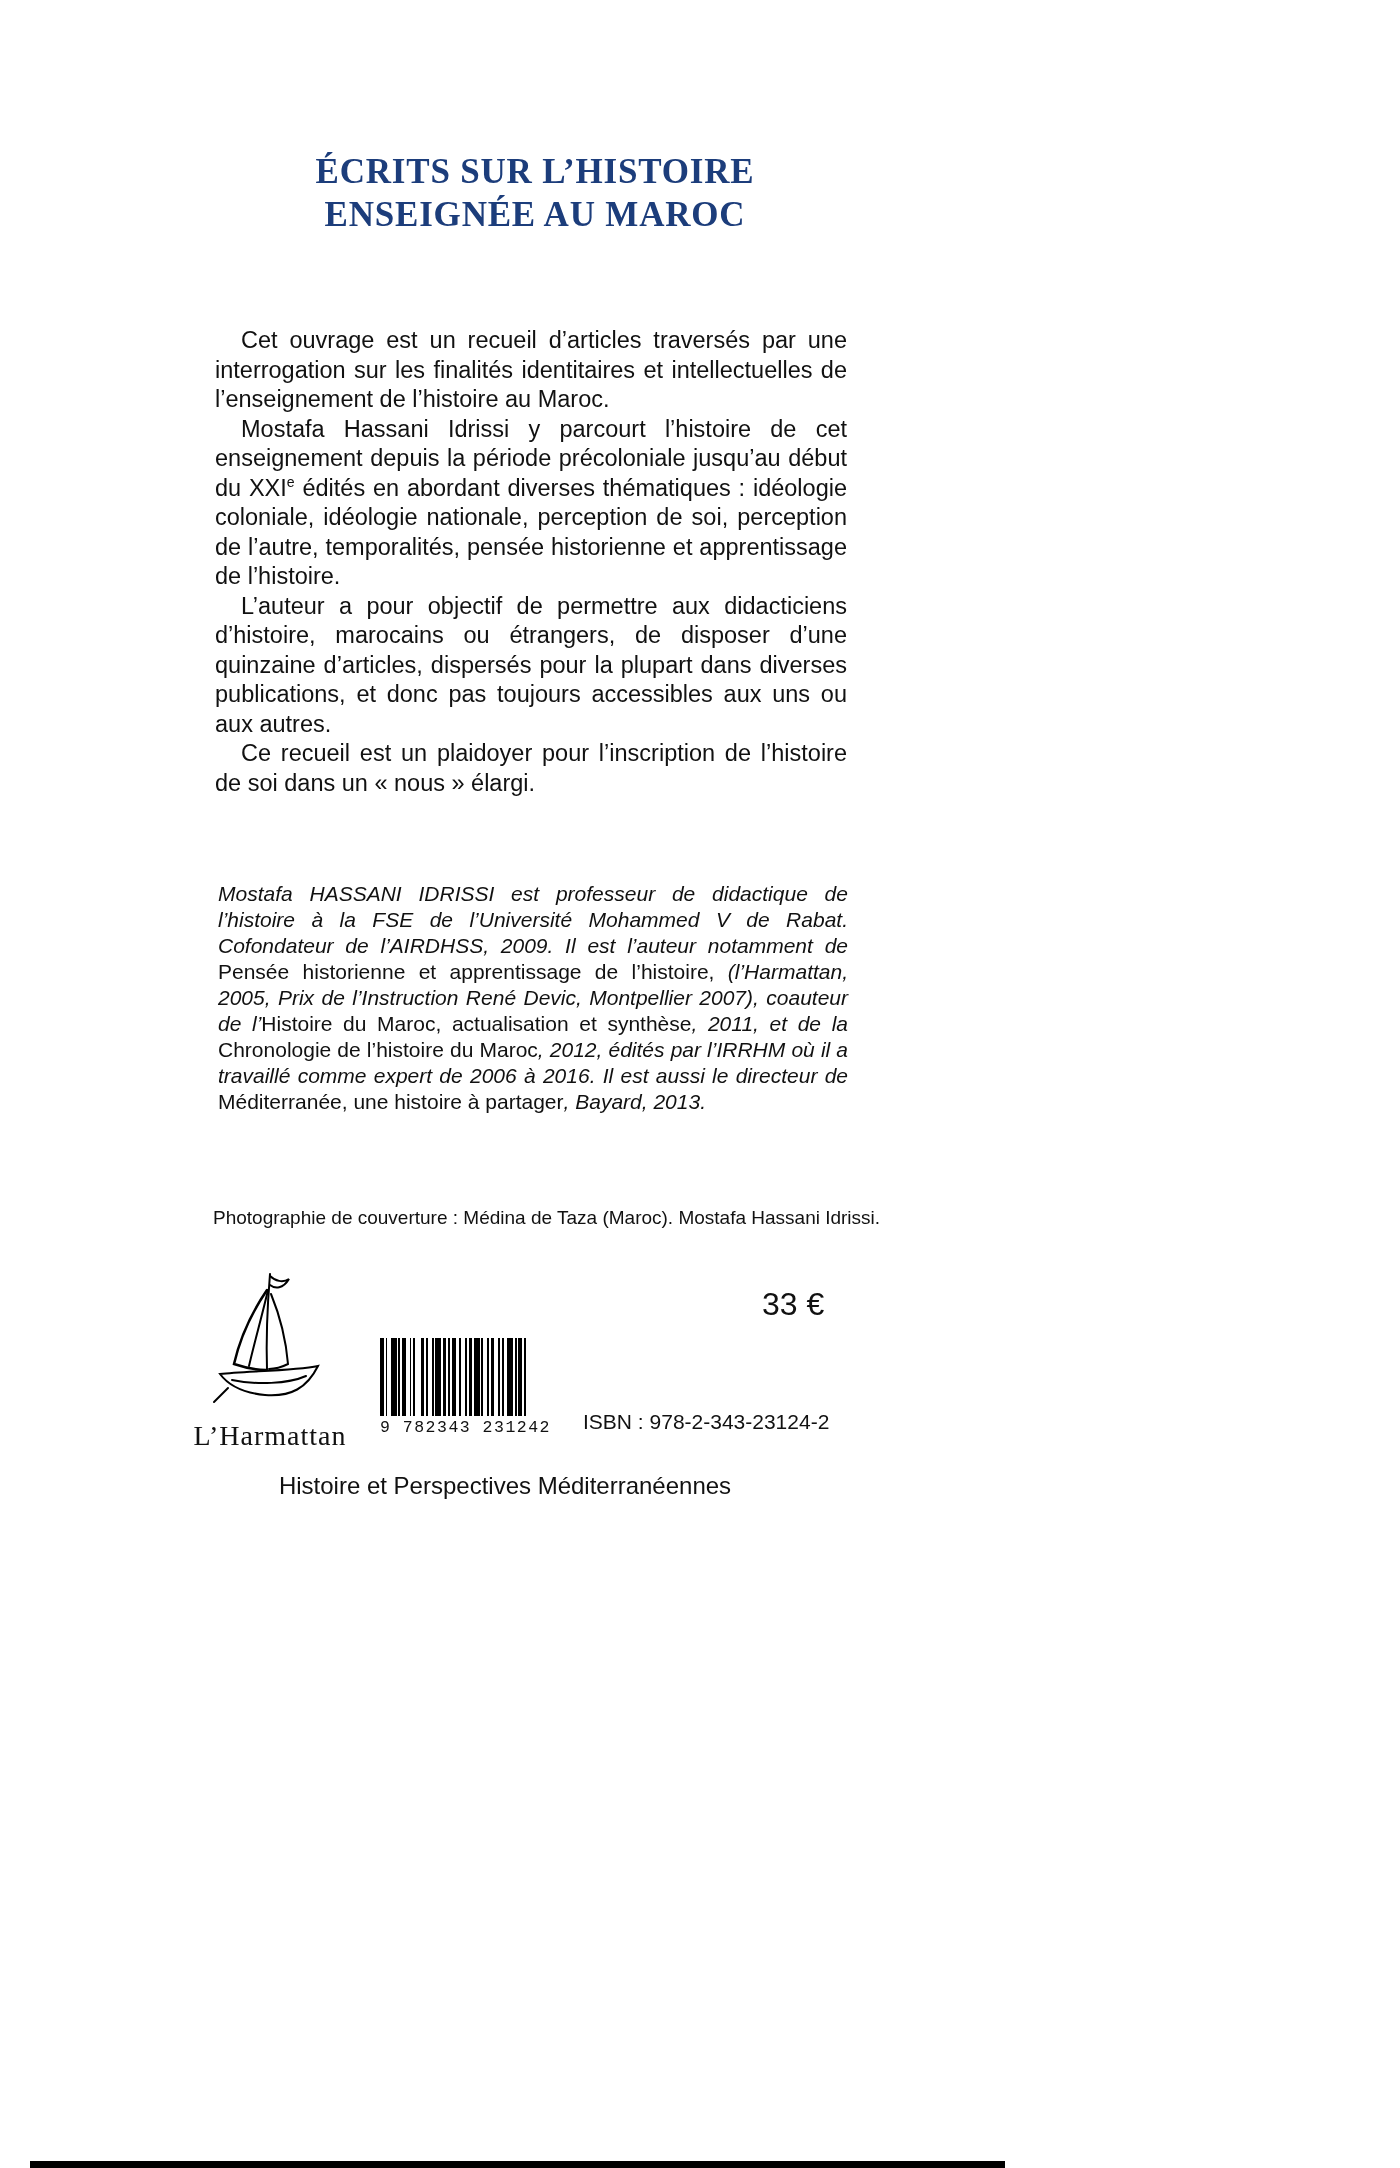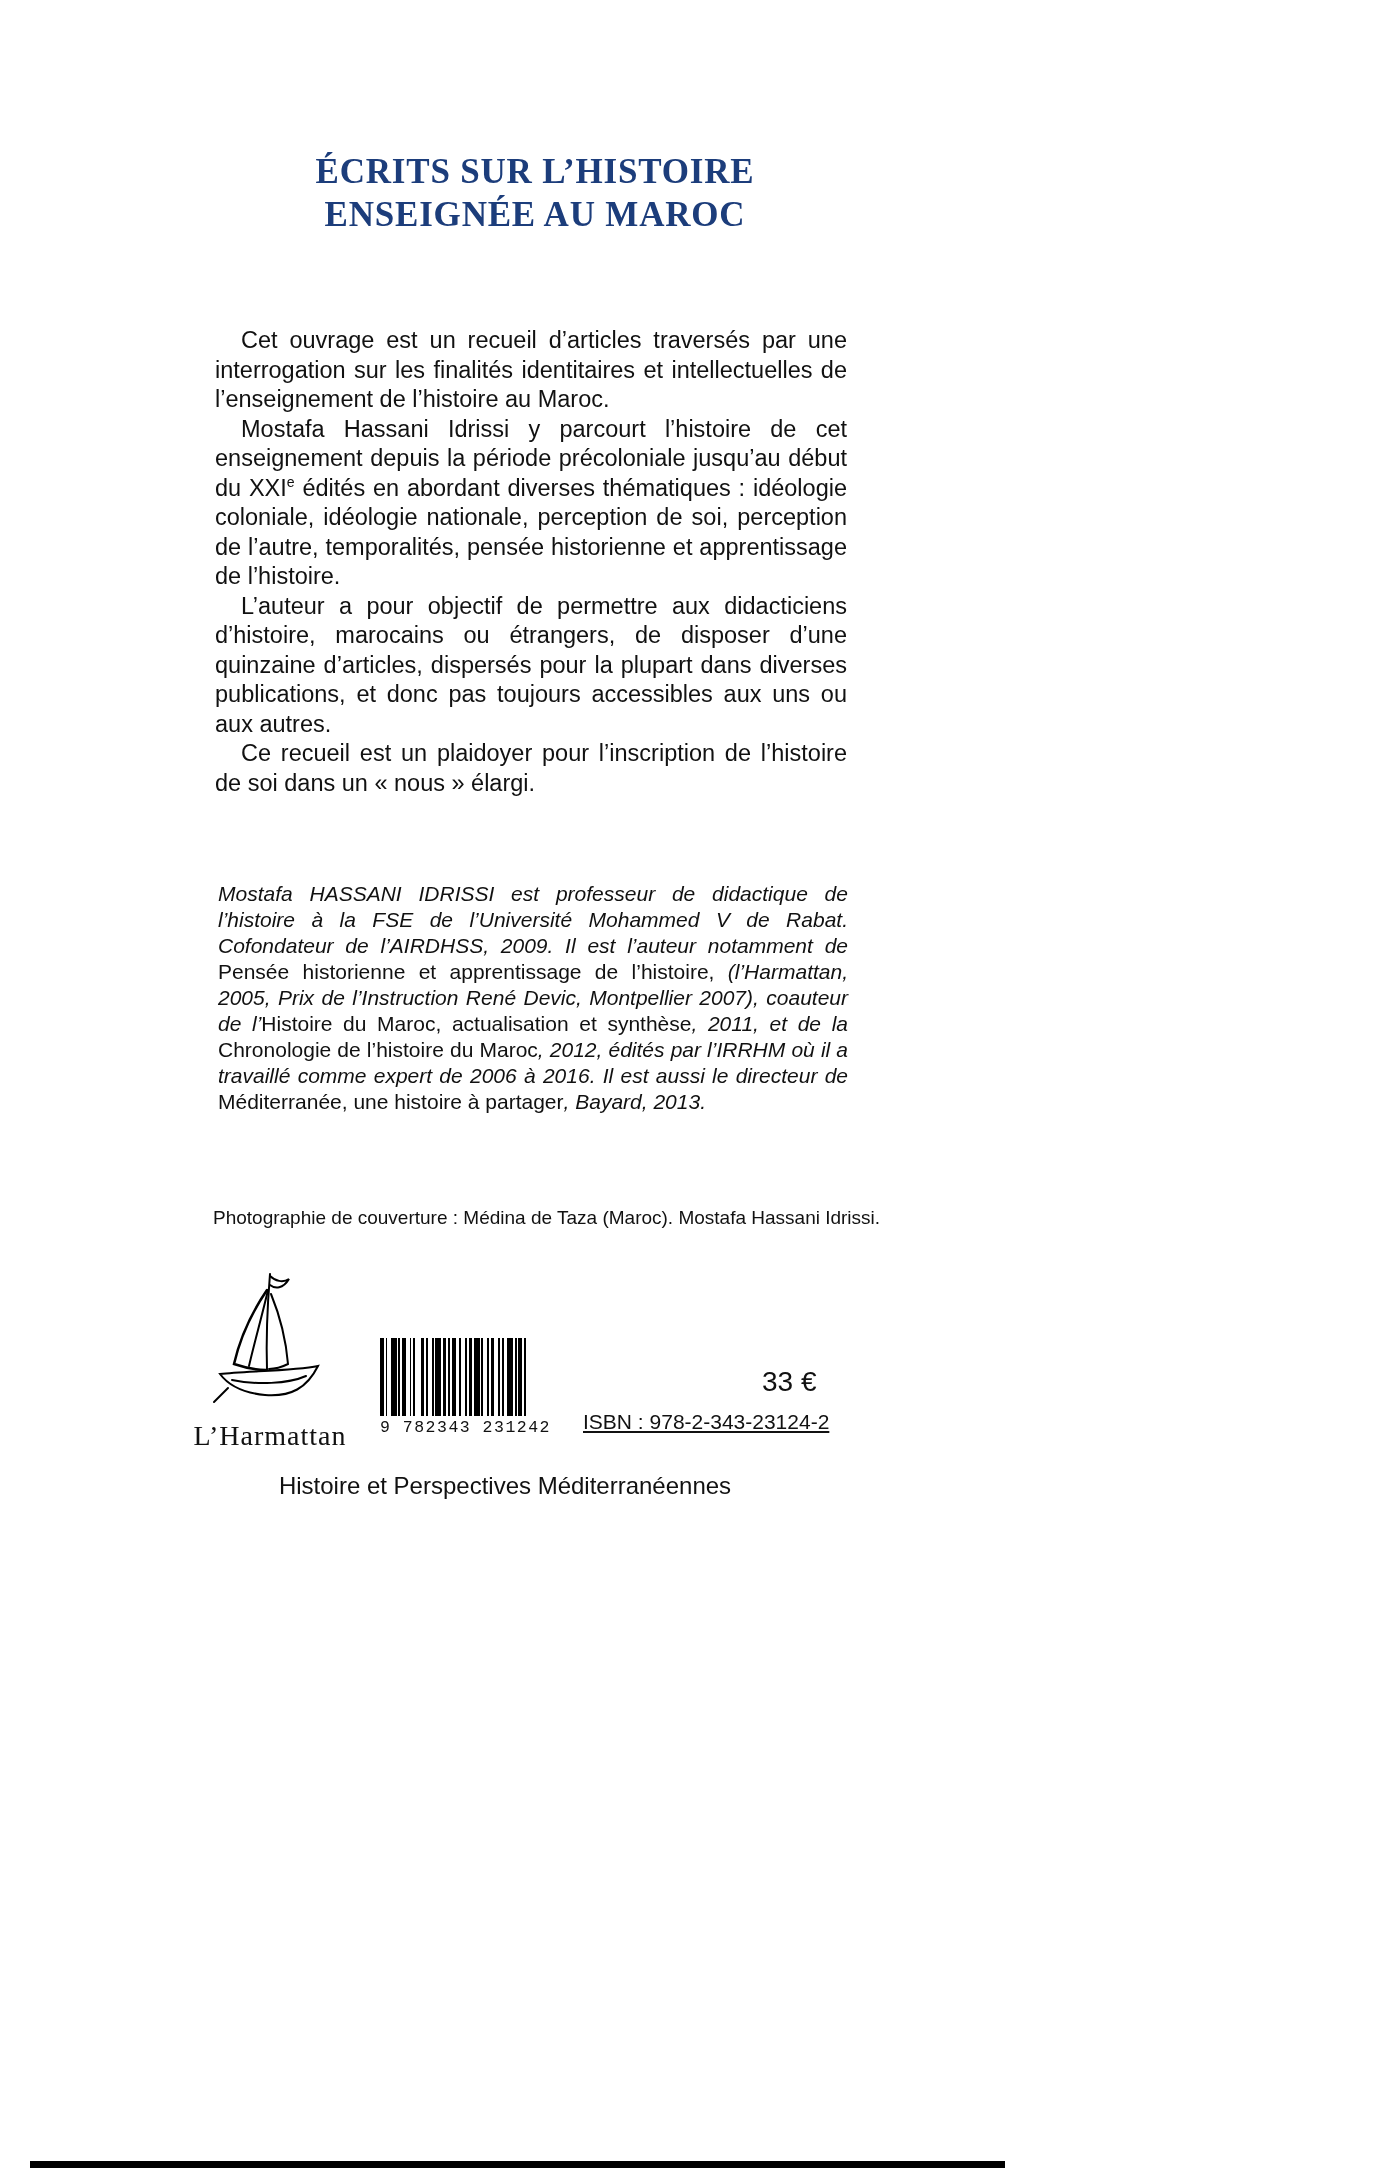--- a/index.html
+++ b/index.html
@@ -54,28 +54,27 @@
   .barcode-bars { display:flex; height:78px; align-items:stretch; }
   .barcode-bars .bar { background:#000; }
   .barcode-bars .space { background:#fff; }
   .barcode-digits {
     font-family:"Liberation Mono", monospace;
     font-size:16.5px; letter-spacing:1.5px;
     margin-top:2px;
     white-space:nowrap;
   }
   .price {
-    position:absolute; top:1366px; left:762px;
-    font-size:28px;
+    position:absolute; top:1286px; left:762px;
+    font-size:32px;
     text-align:right;
   }
   .isbn {
     position:absolute; top:1410px; left:583px;
     font-size:21px;
-    text-decoration:underline;
   }
   .collection {
     position:absolute; top:1472px; left:0; width:1010px;
     text-align:center;
     font-size:24px;
   }
   .bottom-bar {
     position:absolute; left:30px; bottom:0; width:975px; height:7px;
     background:#000;
   }

